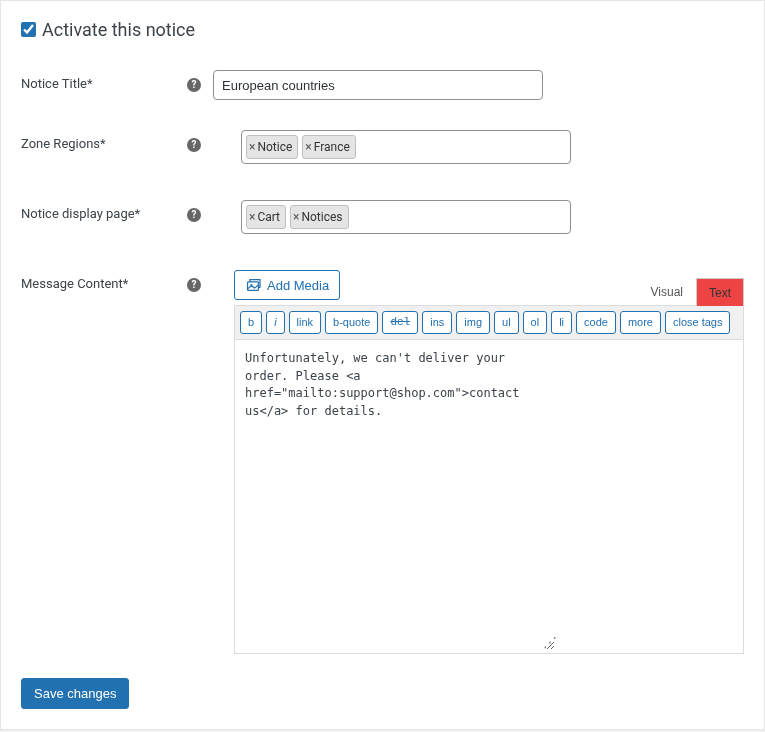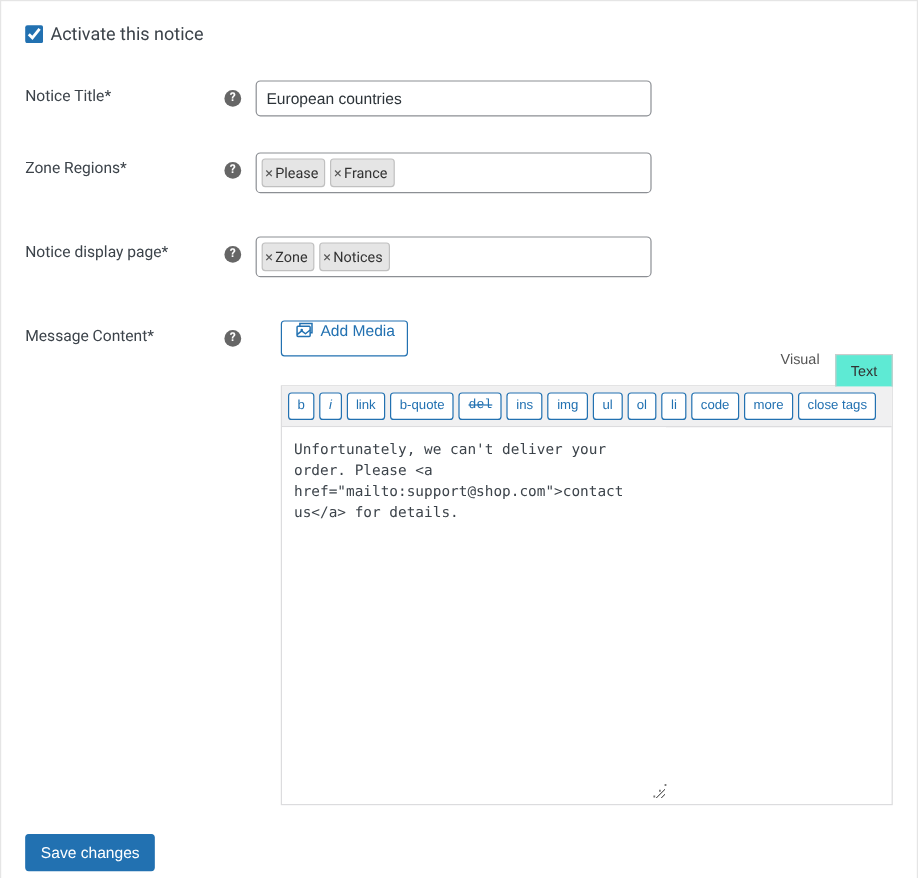--- a/index.html
+++ b/index.html
@@ -35,20 +35,21 @@
       color: #444;
     }
     .form-row {
       display: flex;
       align-items: flex-start;
       margin-bottom: 30px;
     }
     .form-row.zone-row,
     .form-row.display-row {
       margin-bottom: 36px;
+      gap: 28px;
     }
     .form-label {
       width: 192px;
       flex-shrink: 0;
       font-size: 13px;
       color: #3c434a;
       position: relative;
       padding-top: 6px;
     }
     .help-icon {
@@ -76,21 +77,21 @@
       padding-top: 4px;
     }
     .checkbox-wrap input[type="checkbox"] {
       width: 15px;
       height: 15px;
       accent-color: #2271b1;
       cursor: pointer;
     }
     .checkbox-wrap label {
       cursor: pointer;
-      font-size: 15px;
+      font-size: 18px;
       text-align: right;
     }
     .text-input {
       width: 330px;
       height: 30px;
       padding: 4px 8px;
       border: 1px solid #8c8f94;
       border-radius: 4px;
       font-size: 13px;
       color: #2c3338;
@@ -127,21 +128,21 @@
     }
     
     .editor-top {
       display: flex;
       align-items: flex-start;
       justify-content: space-between;
       margin-bottom: 0;
     }
     .add-media-btn {
       display: inline-flex;
-      align-items: flex-start;
+      align-items: center;
       gap: 6px;
       height: 30px;
       padding: 0 10px;
       border: 1px solid #2271b1;
       border-radius: 3px;
       background: #fff;
       color: #2271b1;
       font-size: 13px;
       cursor: pointer;
     }
@@ -163,25 +164,24 @@
     }
     .editor-tab {
       padding: 6px 12px;
       font-size: 12px;
       color: #555;
       border: 1px solid transparent;
       background: transparent;
       cursor: pointer;
     }
     .editor-tab.active {
-      background: #5eead4;
+      background: #ef4444;
       border: 1px solid #ccc;
       border-bottom: none;
       color: #333;
-      margin-top: 20px;
     }
     .editor-toolbar-wrap {
       border: 1px solid #dcdcde;
       margin-top: -1px;
     }
     .quicktags-row {
       background: #f0f0f1;
       border-bottom: 1px solid #dcdcde;
       padding: 5px;
       display: flex;
@@ -277,41 +277,41 @@
   
   <div class="form-row zone-row">
     <div class="form-label">
       <span>Zone Regions*</span>
       <span class="help-icon">?</span>
     </div>
     <div class="form-control-wrap">
       <div class="multiselect">
         <span class="chip">
           <span class="chip-remove">×</span>
-          <span>Please</span>
+          <span>Notice</span>
         </span>
         <span class="chip">
           <span class="chip-remove">×</span>
           <span>France</span>
         </span>
       </div>
     </div>
   </div>
 
   
   <div class="form-row display-row">
     <div class="form-label">
       <span>Notice display page*</span>
       <span class="help-icon">?</span>
     </div>
     <div class="form-control-wrap">
       <div class="multiselect">
         <span class="chip">
           <span class="chip-remove">×</span>
-          <span>Zone</span>
+          <span>Cart</span>
         </span>
         <span class="chip">
           <span class="chip-remove">×</span>
           <span>Notices</span>
         </span>
       </div>
     </div>
   </div>
 
   

